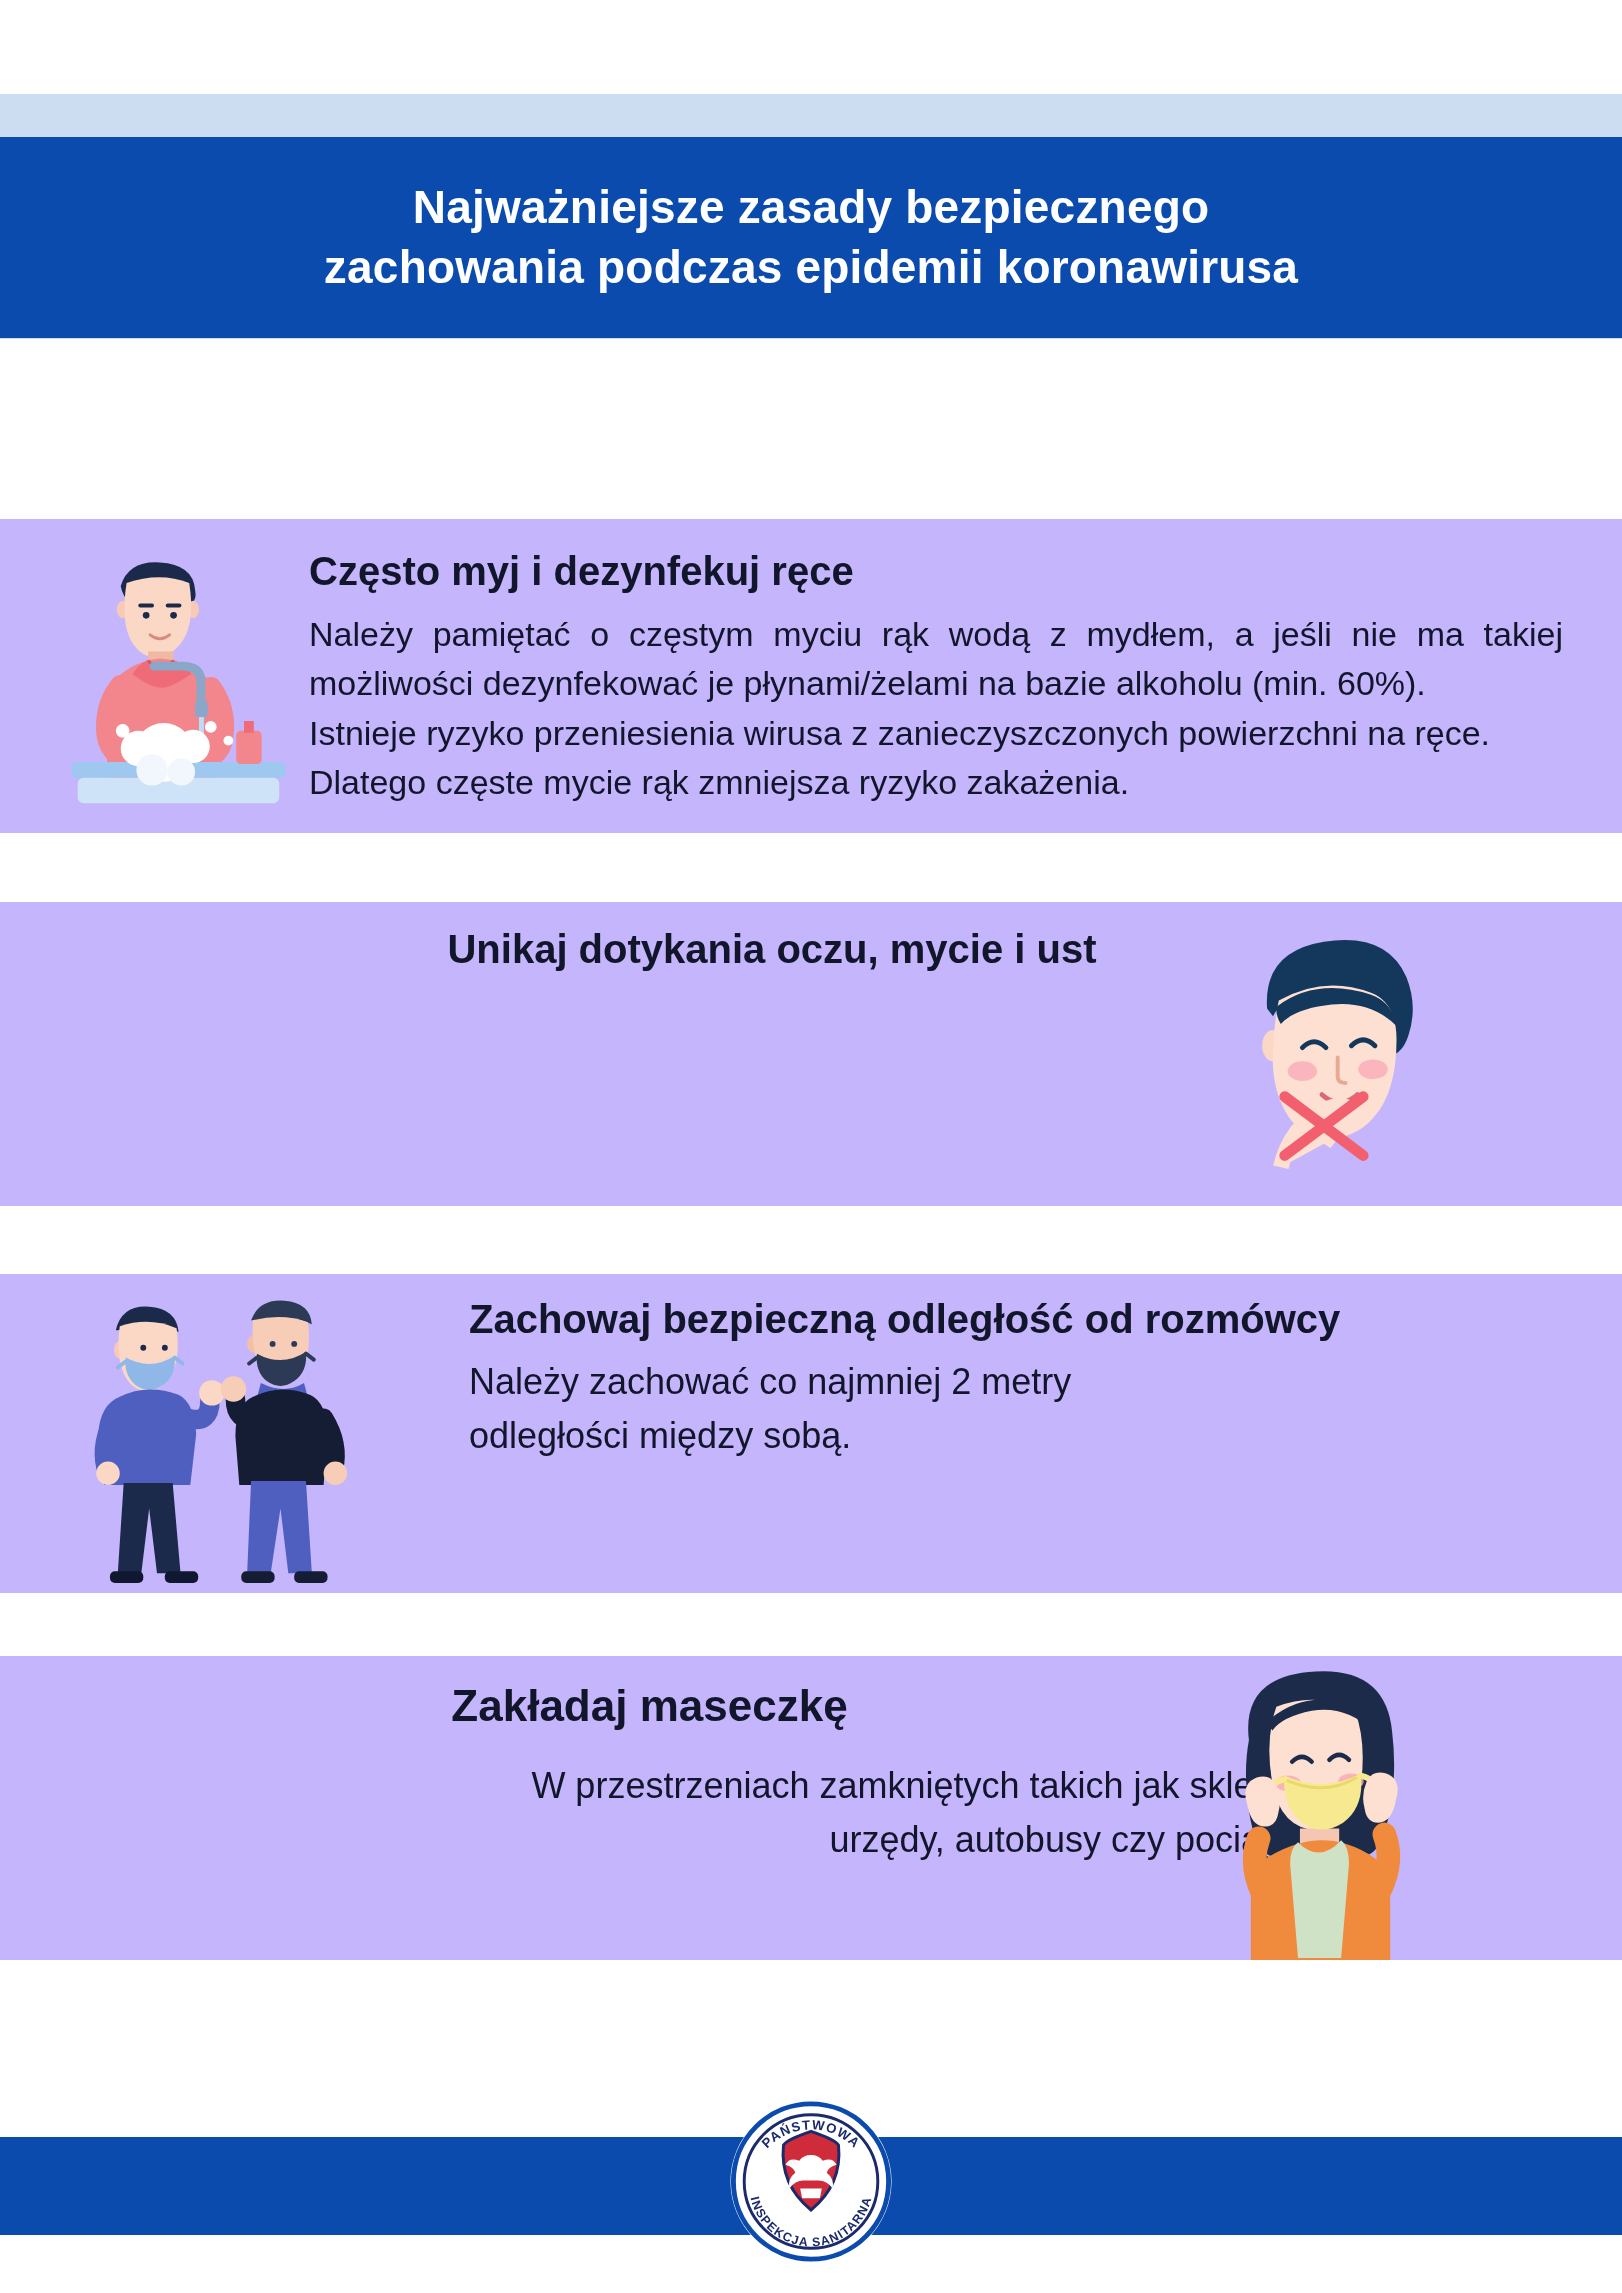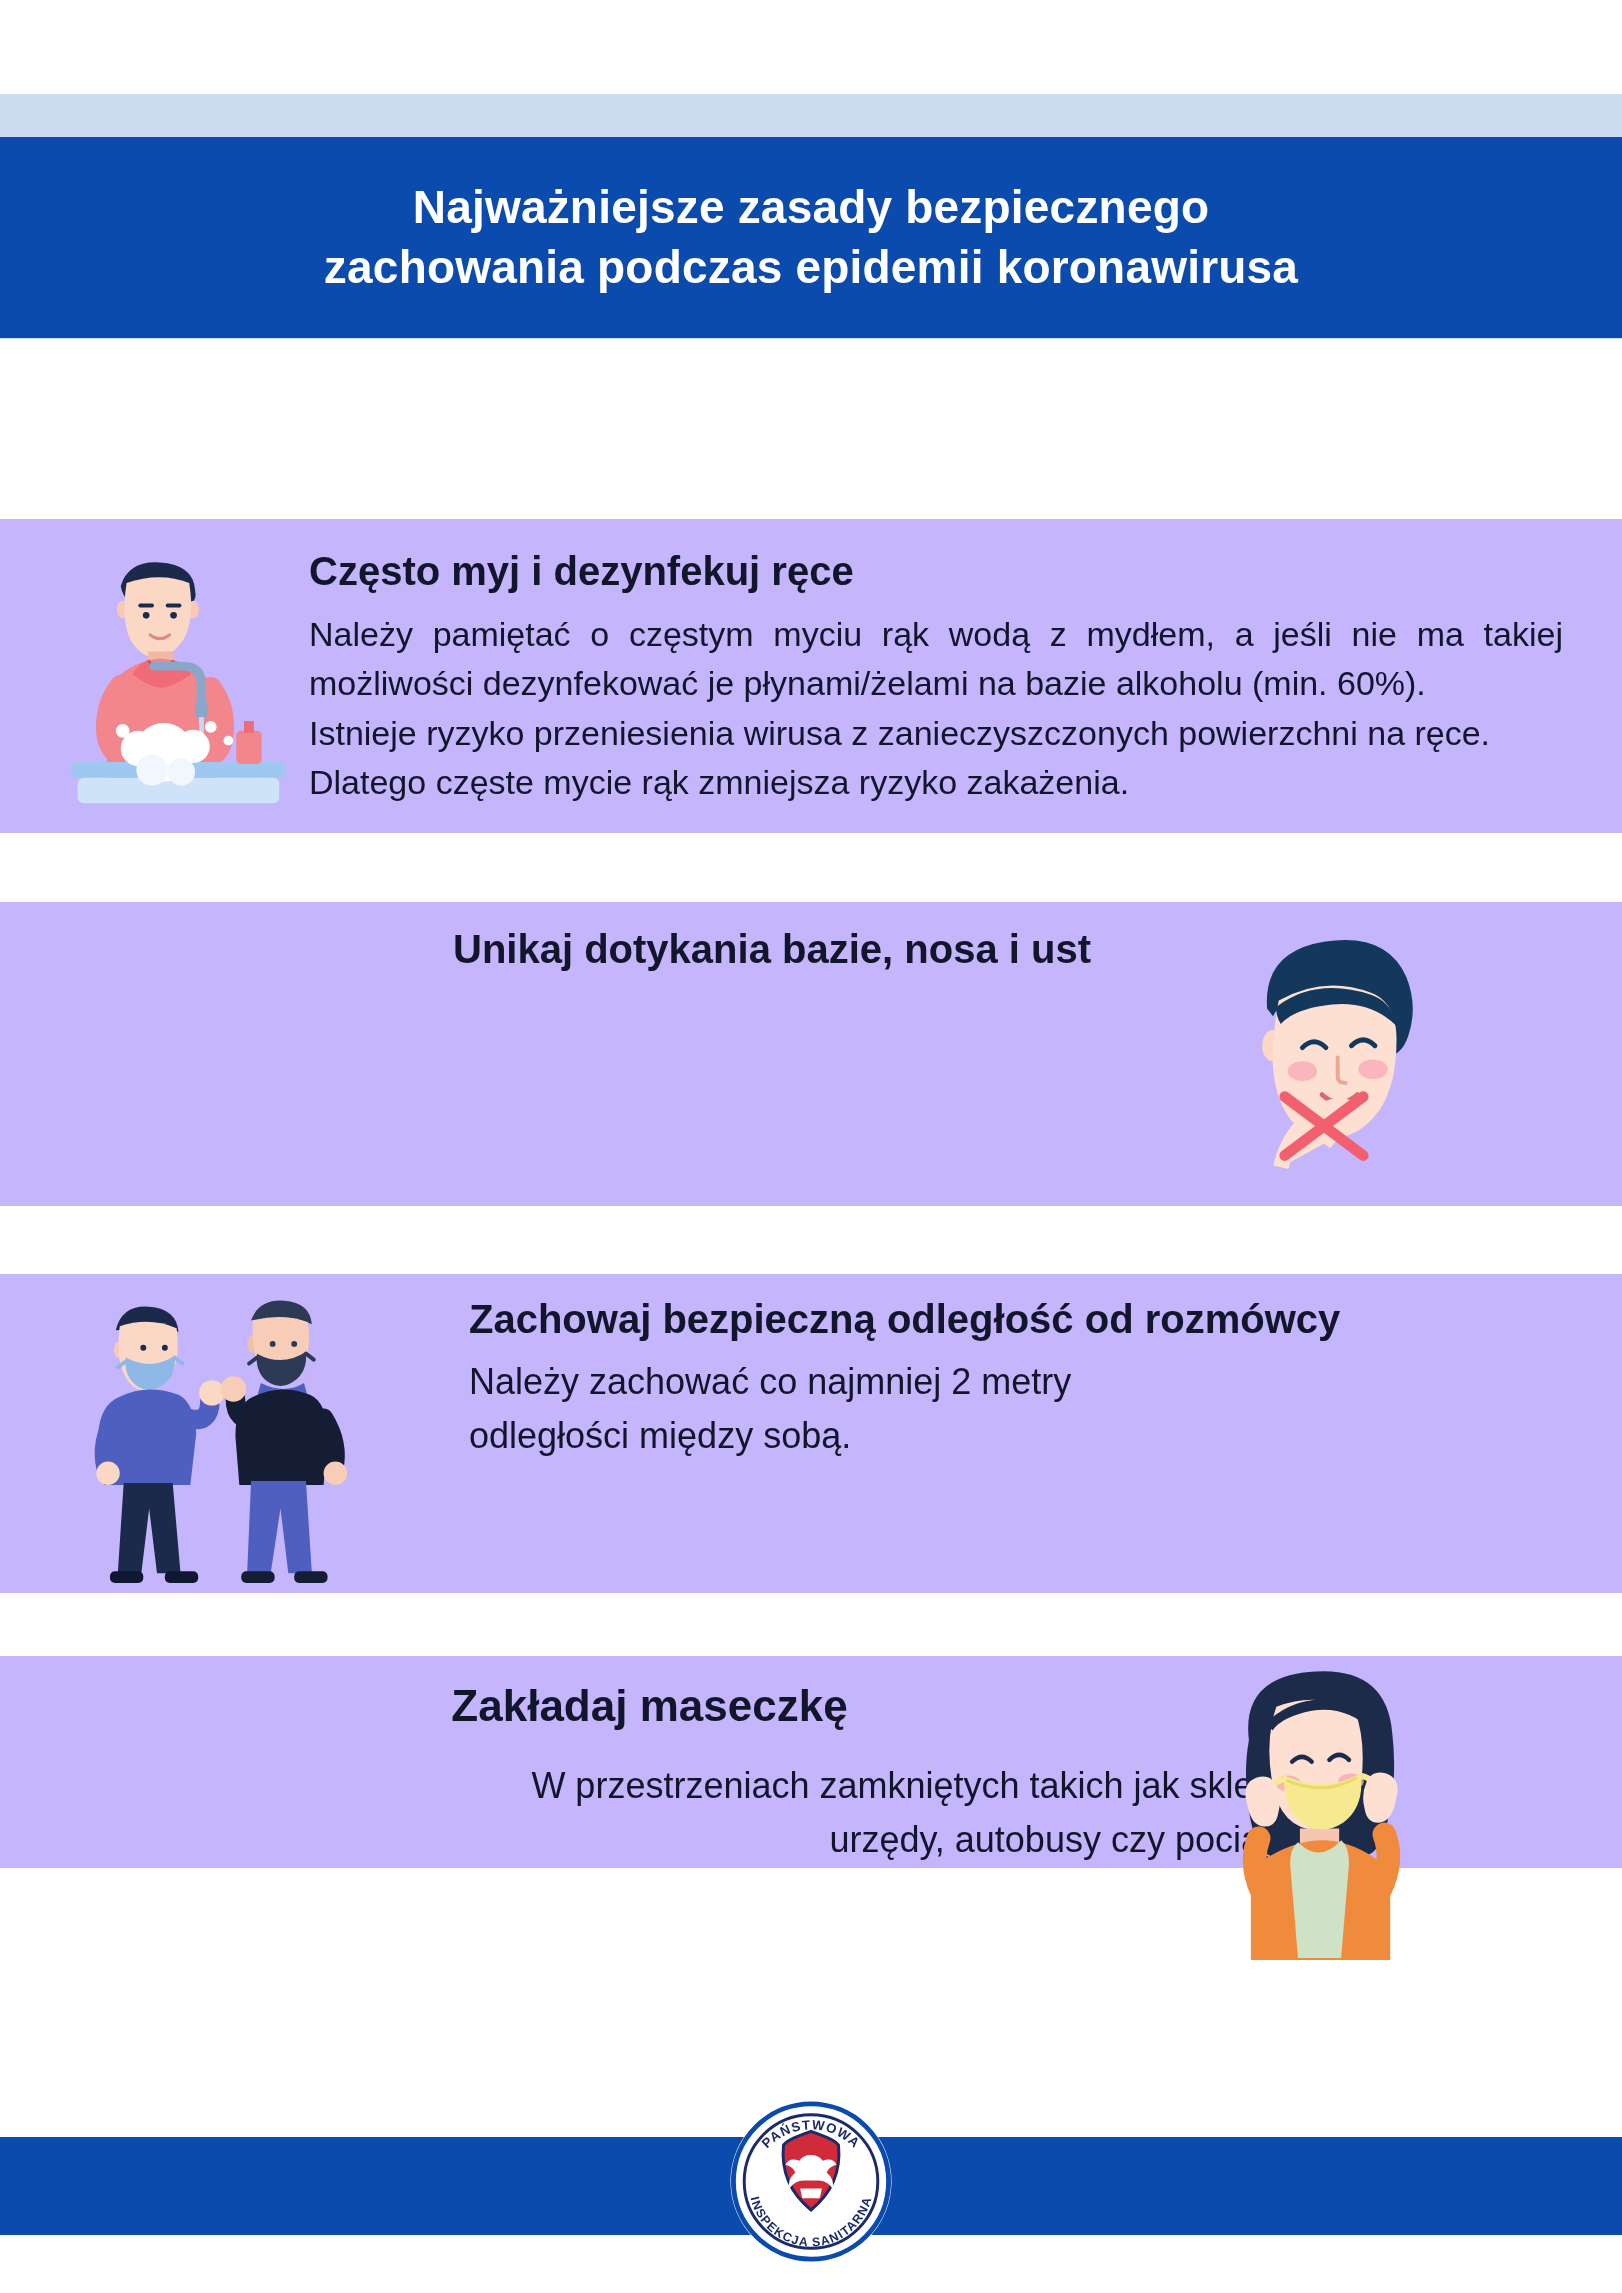--- a/index.html
+++ b/index.html
@@ -53,21 +53,21 @@
   
   .section {
     position: absolute;
     left: 0; right: 0;
     background: #c4b5fd;
   }
 
   .sec1 { top: 519px;  height: 314px; }
   .sec2 { top: 902px;  height: 304px; }
   .sec3 { top: 1274px; height: 319px; padding-left: 8px; }
-  .sec4 { top: 1656px; height: 212px; }
+  .sec4 { top: 1656px; height: 304px; }
 
   .heading {
     font-size: 40px;
     font-weight: bold;
     color: #12162b;
     line-height: 1.25;
   }
   .body-text {
     font-size: 34px;
     color: #12162b;
@@ -239,21 +239,21 @@
     </div>
     <div class="txt">
       <div class="heading">Często myj i dezynfekuj ręce</div>
       <div class="body-text">Należy pamiętać o częstym myciu rąk wodą z mydłem, a jeśli nie ma takiej możliwości dezynfekować je płynami/żelami na bazie alkoholu (min.  60%).
 Istnieje  ryzyko  przeniesienia  wirusa  z  zanieczyszczonych powierzchni  na  ręce.
  Dlatego  częste  mycie  rąk zmniejsza  ryzyko zakażenia.</div>
     </div>
   </div>
 
   <div class="section sec2">
-    <div class="heading">Unikaj dotykania bazie, nosa i ust</div>
+    <div class="heading">Unikaj dotykania oczu, mycie i ust</div>
     <div class="art">
       <svg viewBox="0 0 260 270" width="255" height="265">
 
         <path d="M48 88 q-4 -58 58 -68 q64 -10 84 36 q12 30 2 60 q-6 18 -18 20 q6 -34 -14 -52 q-22 -20 -62 -14 q-34 6 -44 26z" fill="#14375c"></path>
 
         <ellipse cx="54" cy="126" rx="11" ry="16" fill="#fbd7c6"></ellipse>
 
         <path d="M60 80 q46 -26 94 -8 q26 10 26 48 q0 54 -24 80 q-20 22 -48 20 q-28 -2 -42 -28 q-14 -26 -12 -62 q2 -34 6 -50z" fill="#fde0d2"></path>
 
         <path d="M58 86 q40 -30 96 -12 q22 8 26 32 q-26 -26 -66 -22 q-38 4 -52 20 q-6 -10 -4 -18z" fill="#14375c"></path>

